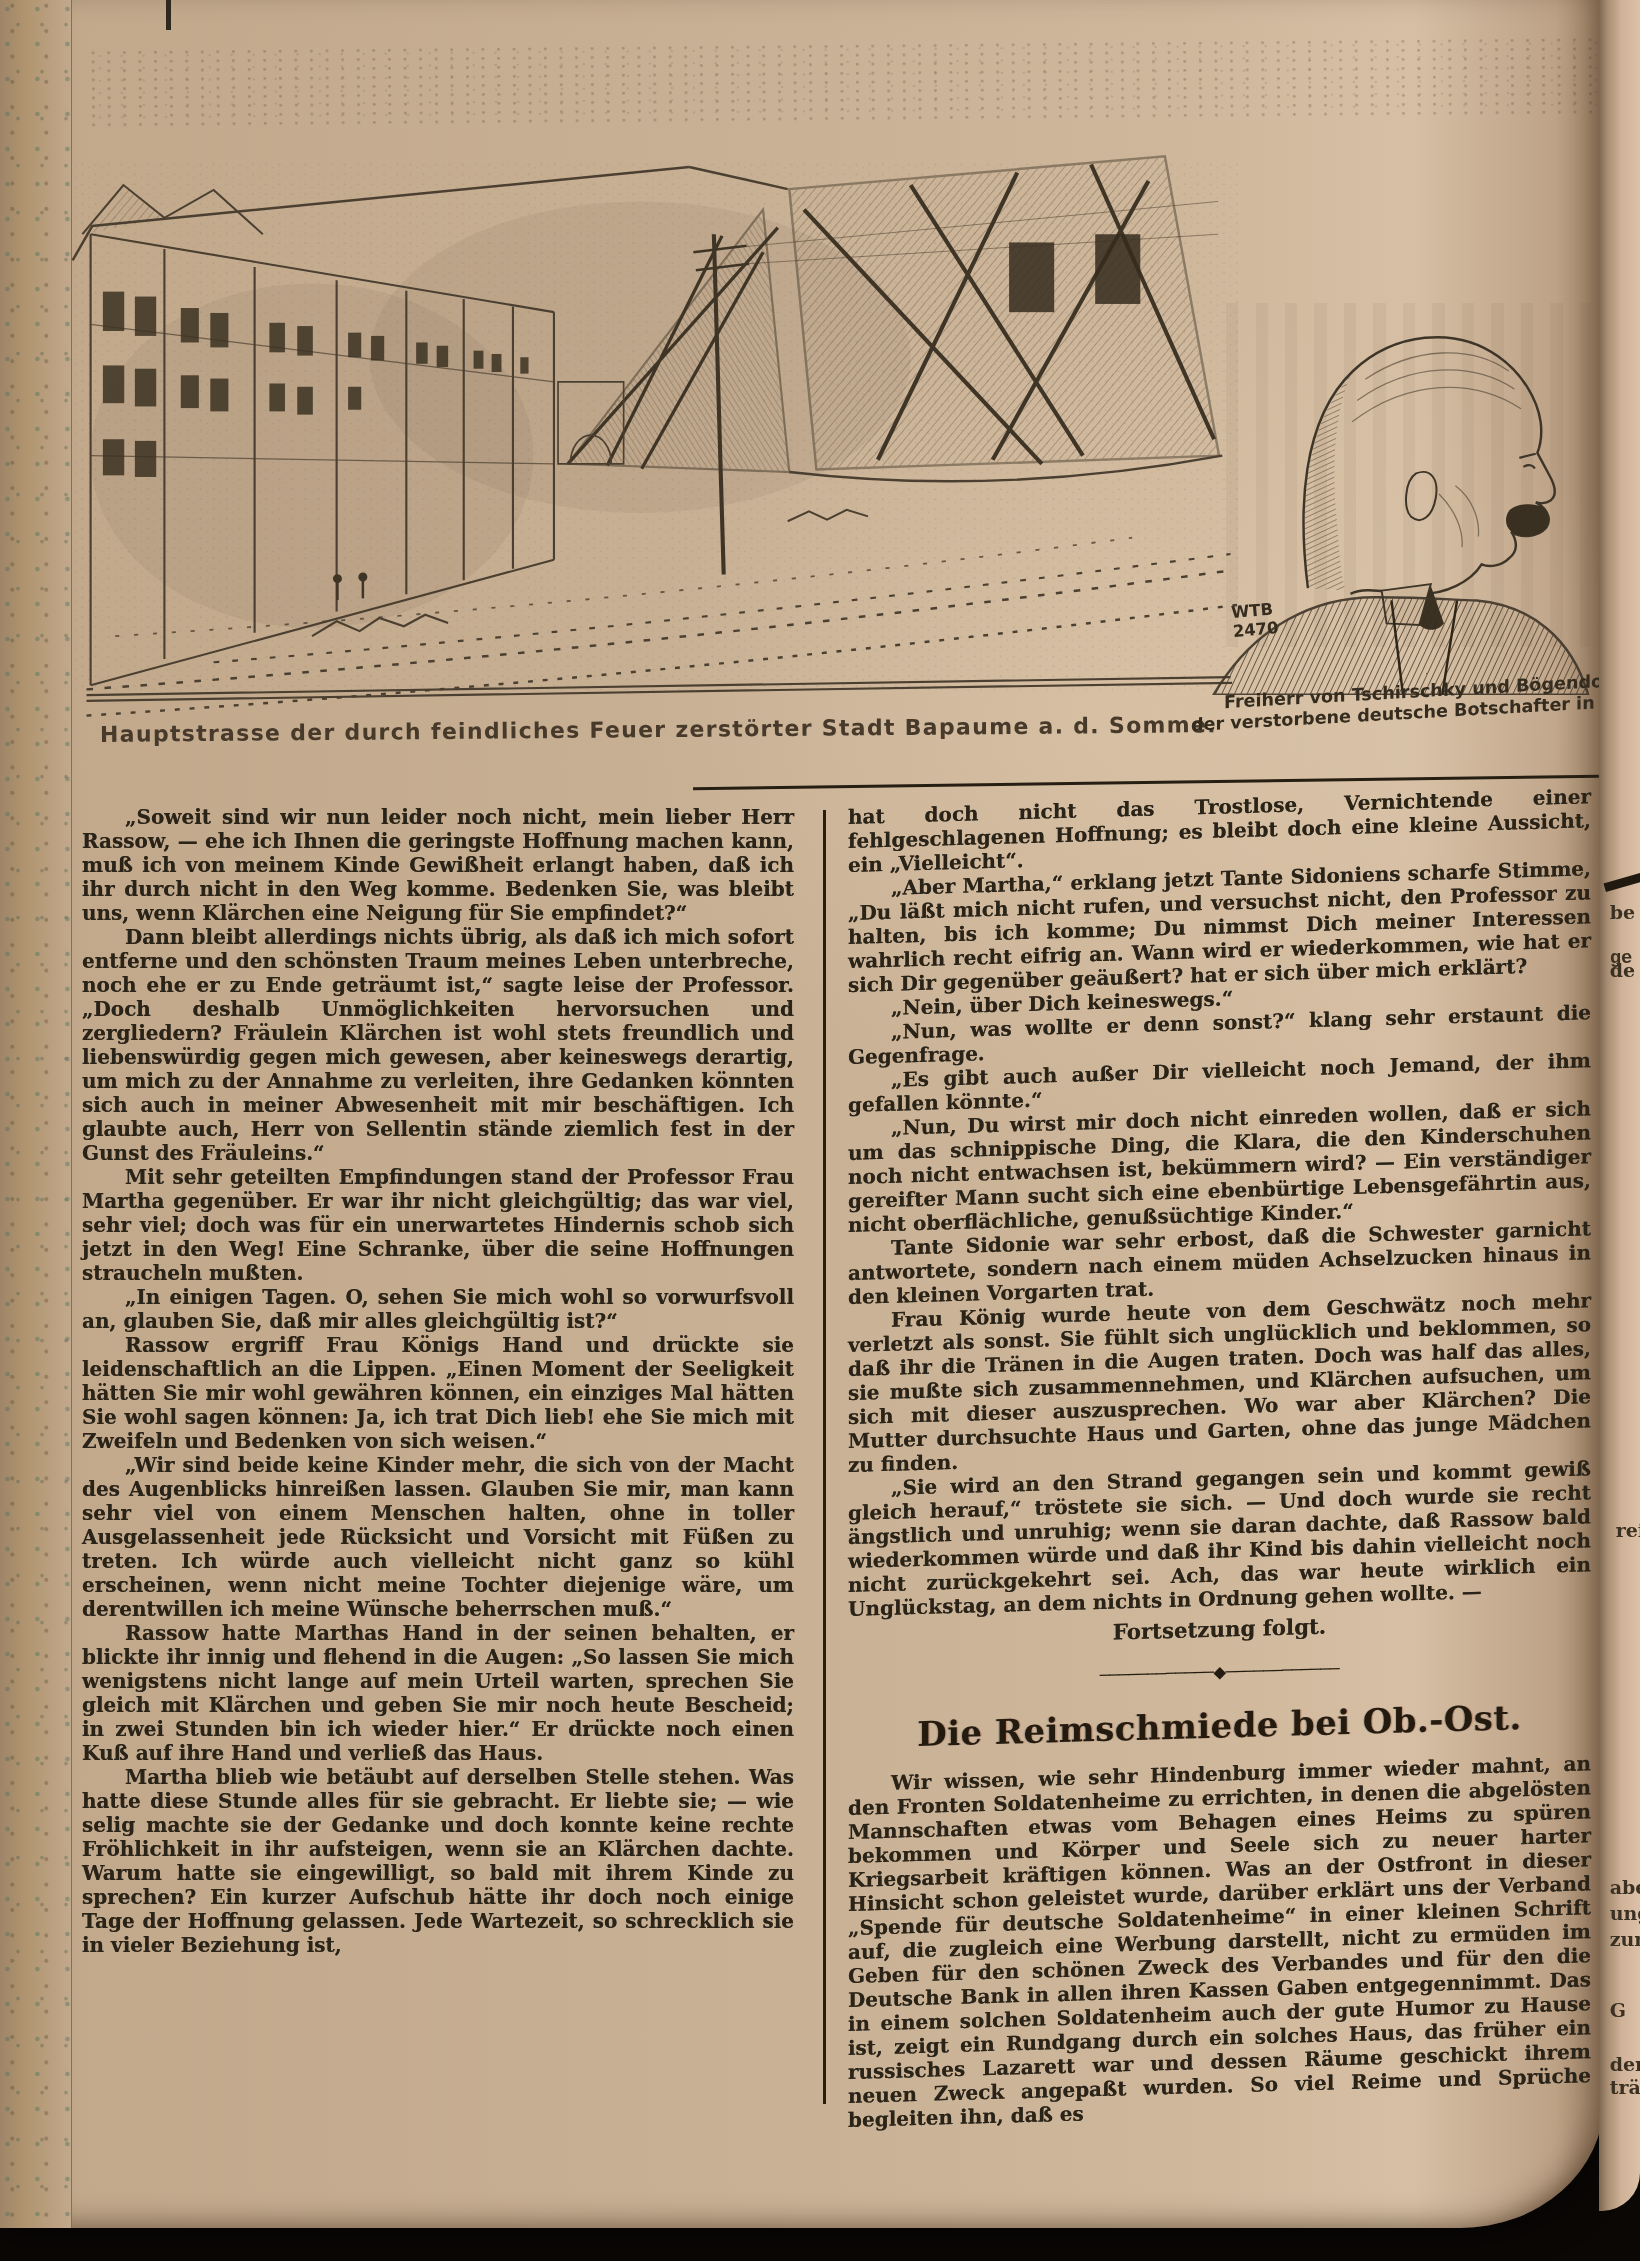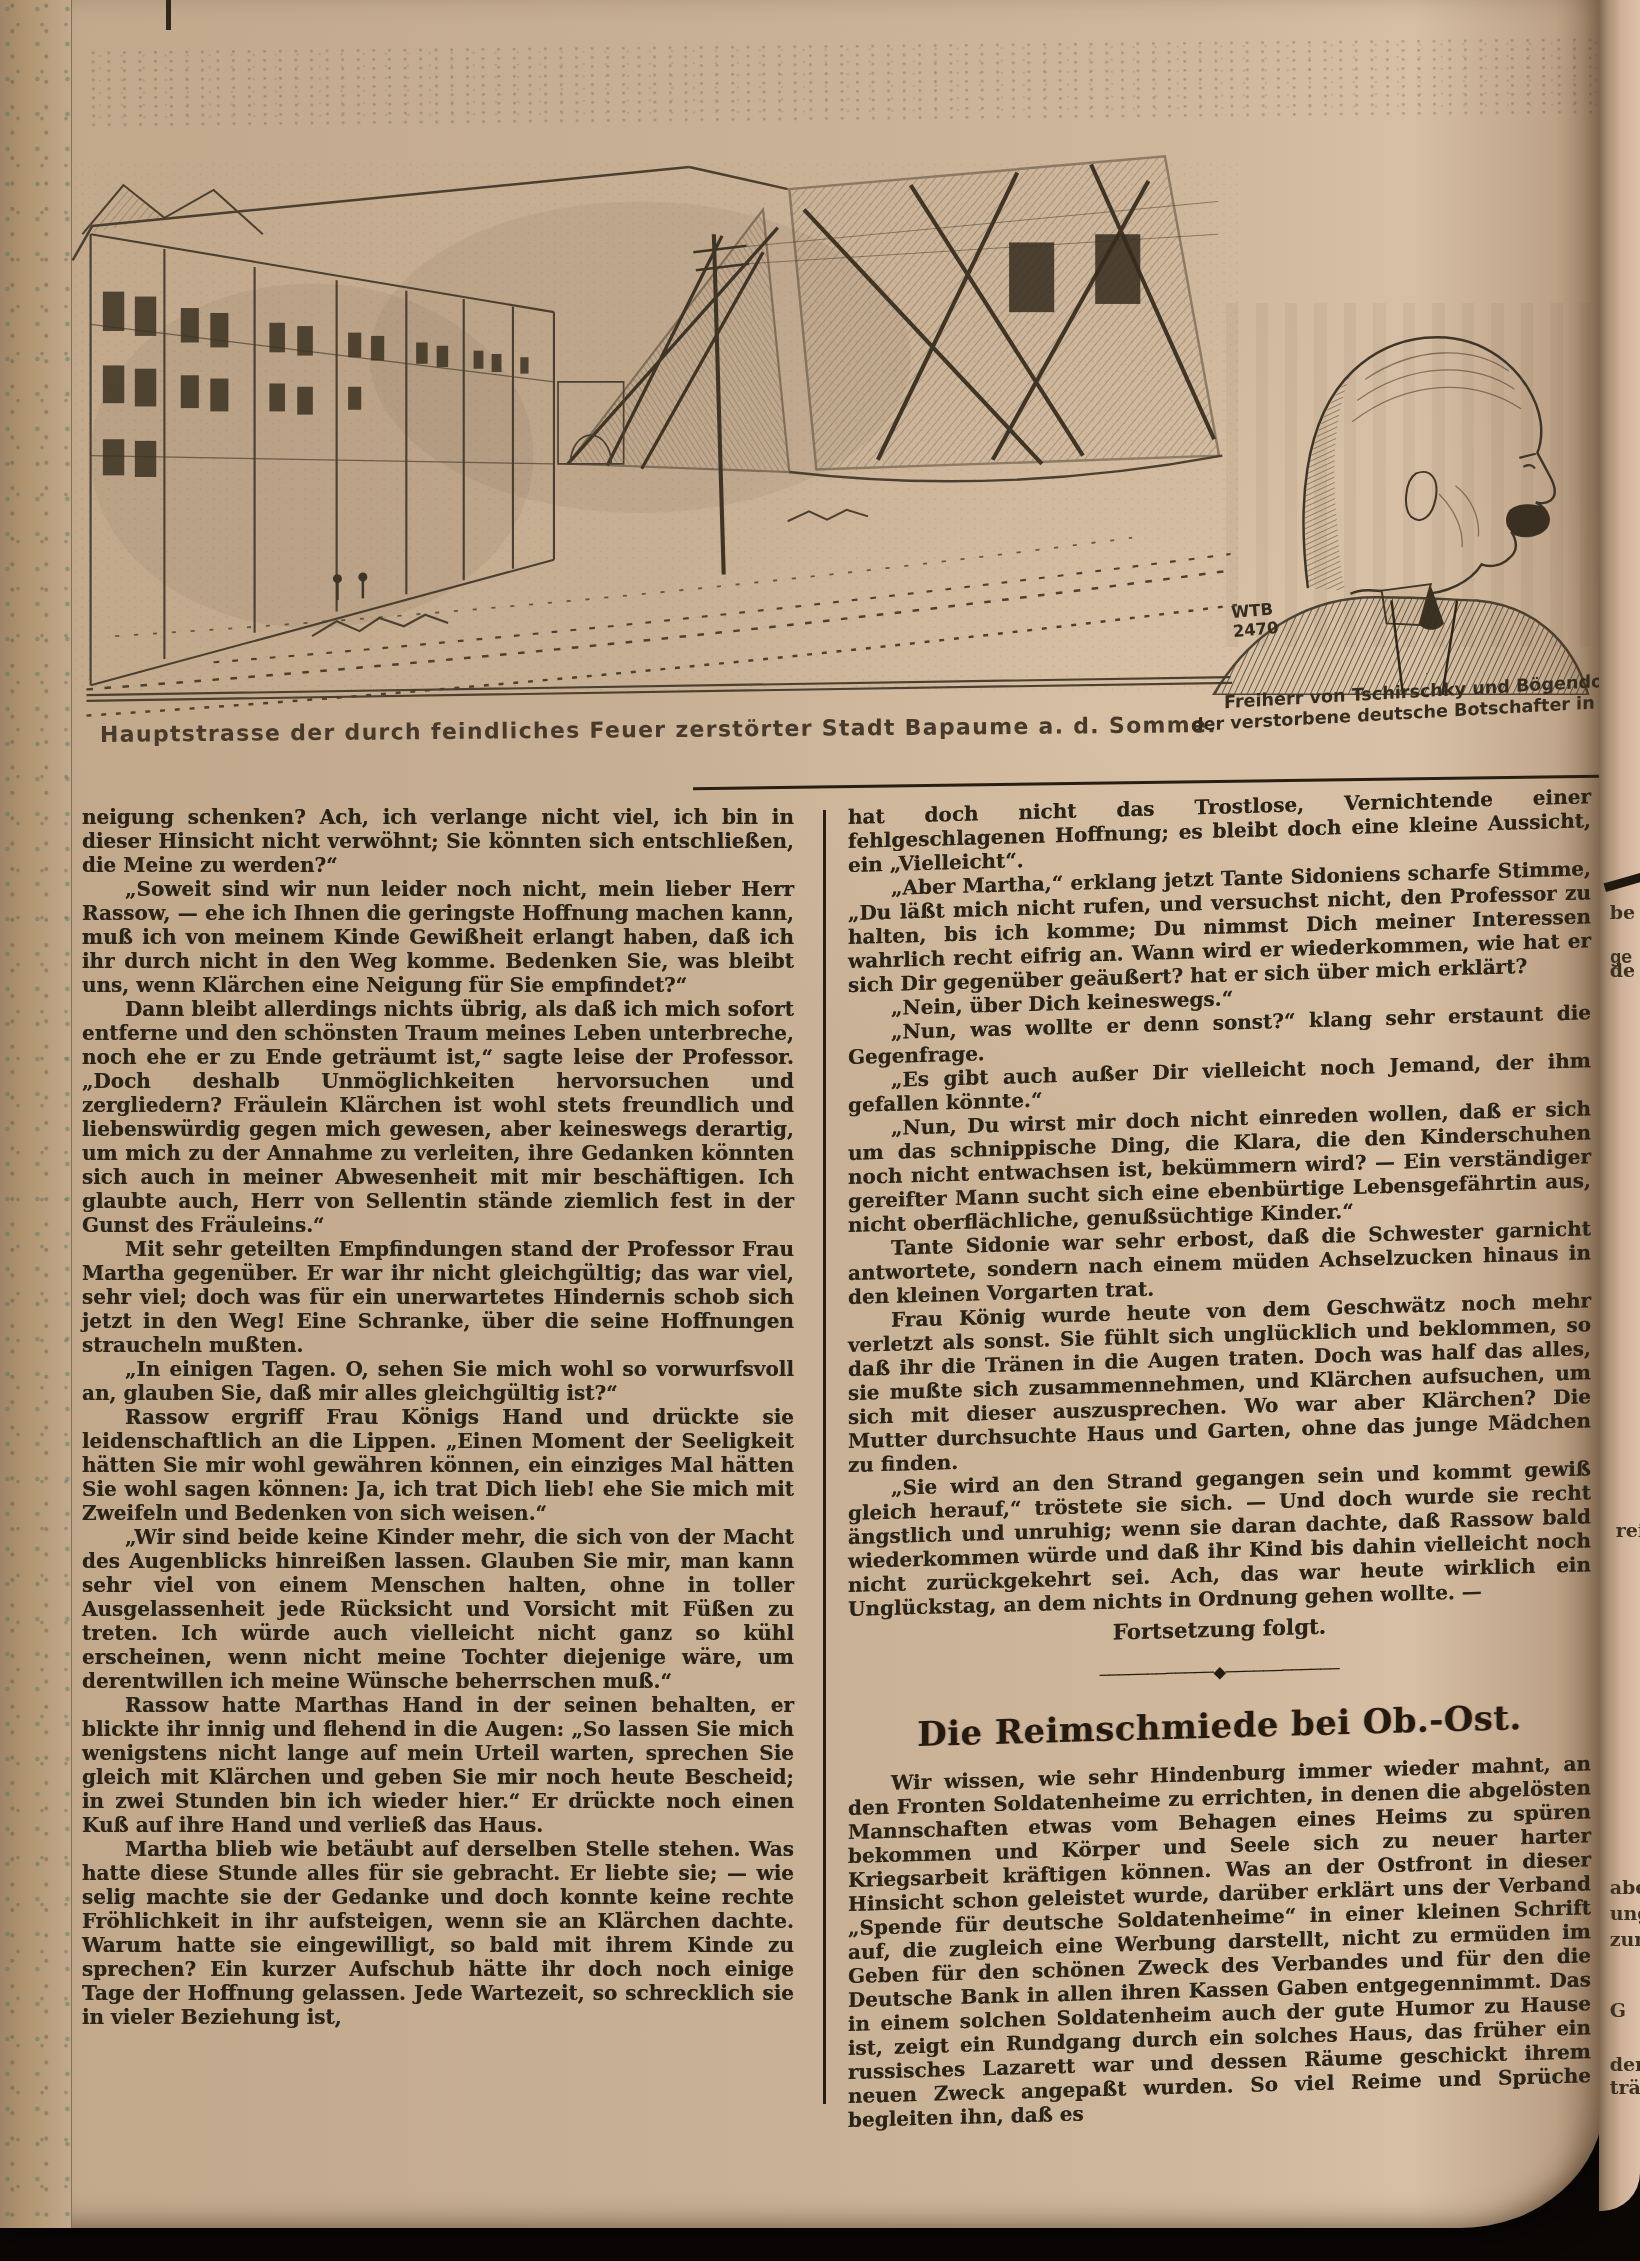--- a/index.html
+++ b/index.html
@@ -253,21 +253,20 @@
   </div>
   <div class="portrait-caption">
     <div class="pc1">Freiherr von Tschirschky und Bögendorff,</div>
     <div>der verstorbene deutsche Botschafter in Wien</div>
   </div>
 
   <div class="rule-h"></div>
   <div class="rule-v"></div>
 
   <div class="col col-left">
-      <p class="para noindent">neigung schenken?  Ach, ich verlange nicht viel, ich bin in dieser Hinsicht nicht verwöhnt;  Sie könnten sich entschließen, die Meine zu werden?“</p>
       <p class="para">„Soweit sind wir nun leider noch nicht, mein lieber Herr Rassow, — ehe ich Ihnen die geringste Hoffnung machen kann, muß ich von meinem Kinde Gewißheit erlangt haben, daß ich ihr durch nicht in den Weg komme.  Bedenken Sie, was bleibt uns, wenn Klärchen eine Neigung für Sie empfindet?“</p>
       <p class="para">Dann bleibt allerdings nichts übrig, als daß ich mich sofort entferne und den schönsten Traum meines Leben unterbreche, noch ehe er zu Ende geträumt ist,“  sagte leise der Professor. „Doch deshalb Unmöglichkeiten hervorsuchen und zergliedern? Fräulein Klärchen ist wohl stets freundlich und liebenswürdig gegen mich gewesen, aber keineswegs derartig, um mich zu der Annahme zu verleiten, ihre Gedanken könnten sich auch in meiner Abwesenheit mit mir beschäftigen.  Ich glaubte auch, Herr von Sellentin stände ziemlich fest in der Gunst des Fräuleins.“</p>
       <p class="para">Mit sehr geteilten Empfindungen stand der Professor Frau Martha gegenüber.  Er war ihr nicht gleichgültig;  das war viel, sehr viel;  doch was für ein unerwartetes Hindernis schob sich jetzt in den Weg!  Eine Schranke, über die seine Hoffnungen straucheln mußten.</p>
       <p class="para">„In einigen Tagen.  O, sehen Sie mich wohl so vorwurfsvoll an, glauben Sie, daß mir alles gleichgültig ist?“</p>
       <p class="para">Rassow ergriff Frau Königs Hand und drückte sie leidenschaftlich an die Lippen.  „Einen Moment der Seeligkeit hätten Sie mir wohl gewähren können, ein einziges Mal hätten Sie wohl sagen können:  Ja, ich trat Dich lieb! ehe Sie mich mit Zweifeln und Bedenken von sich weisen.“</p>
       <p class="para">„Wir sind beide keine Kinder mehr, die sich von der Macht des Augenblicks hinreißen lassen.  Glauben Sie mir, man kann sehr viel von einem Menschen halten, ohne in toller Ausgelassenheit jede Rücksicht und Vorsicht mit Füßen zu treten.  Ich würde auch vielleicht nicht ganz so kühl erscheinen, wenn nicht meine Tochter diejenige wäre, um derentwillen ich meine Wünsche beherrschen muß.“</p>
       <p class="para">Rassow hatte Marthas Hand in der seinen behalten, er blickte ihr innig und flehend in die Augen:  „So lassen Sie mich wenigstens nicht lange auf mein Urteil warten, sprechen Sie gleich mit Klärchen und geben Sie mir noch heute Bescheid; in zwei Stunden bin ich wieder hier.“  Er drückte noch einen Kuß auf ihre Hand und verließ das Haus.</p>
       <p class="para">Martha blieb wie betäubt auf derselben Stelle stehen.  Was hatte diese Stunde alles für sie gebracht.  Er liebte sie;  — wie selig machte sie der Gedanke und doch konnte keine rechte Fröhlichkeit in ihr aufsteigen, wenn sie an Klärchen dachte.  Warum hatte sie eingewilligt, so bald mit ihrem Kinde zu sprechen?  Ein kurzer Aufschub hätte ihr doch noch einige Tage der Hoffnung gelassen.  Jede Wartezeit, so schrecklich sie in vieler Beziehung ist,</p>
     </div>
   <div class="col col-right">

